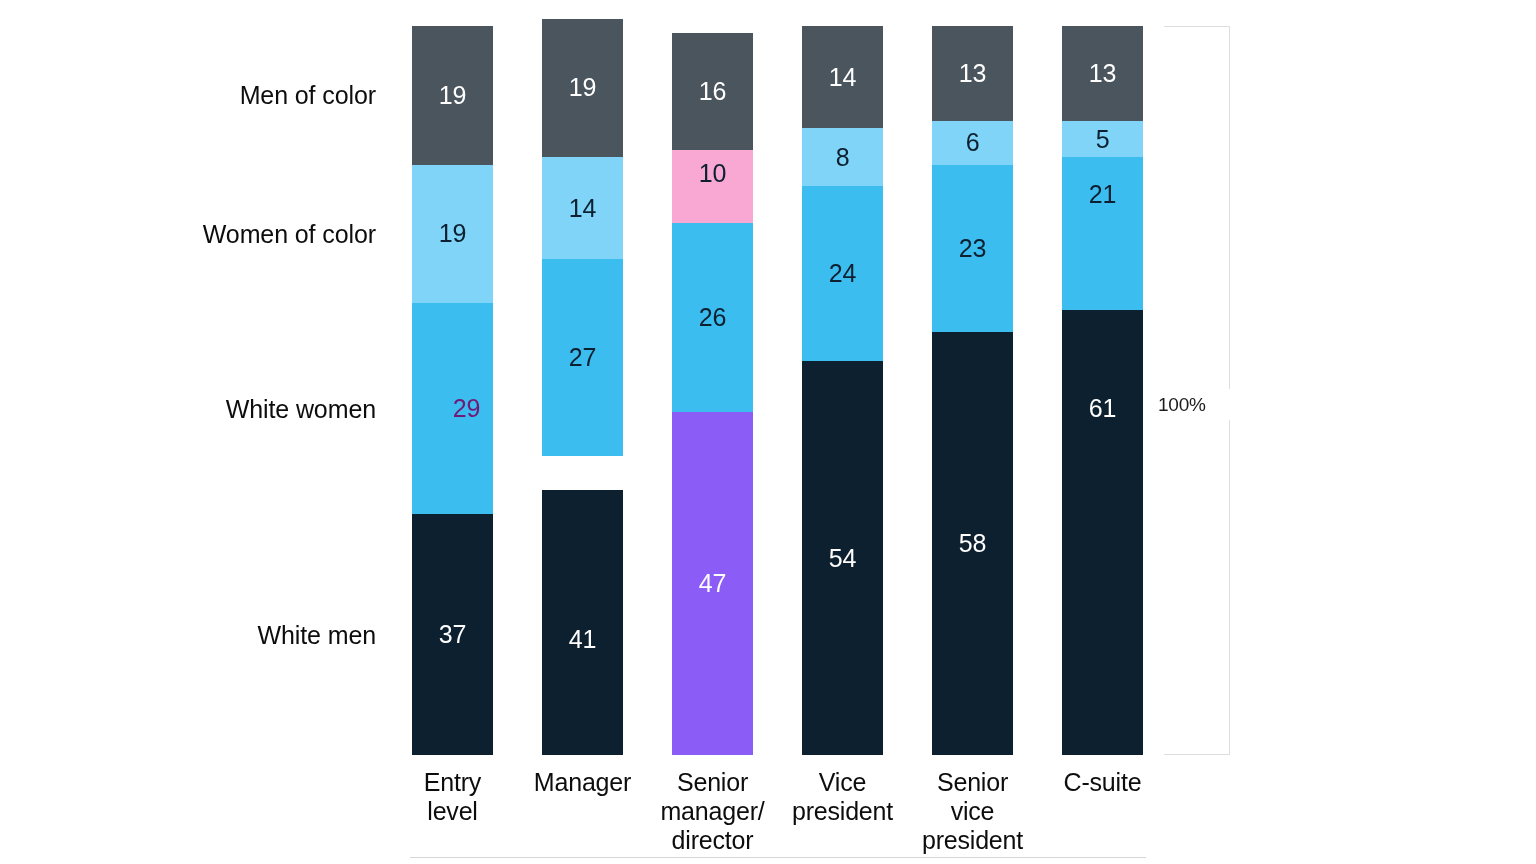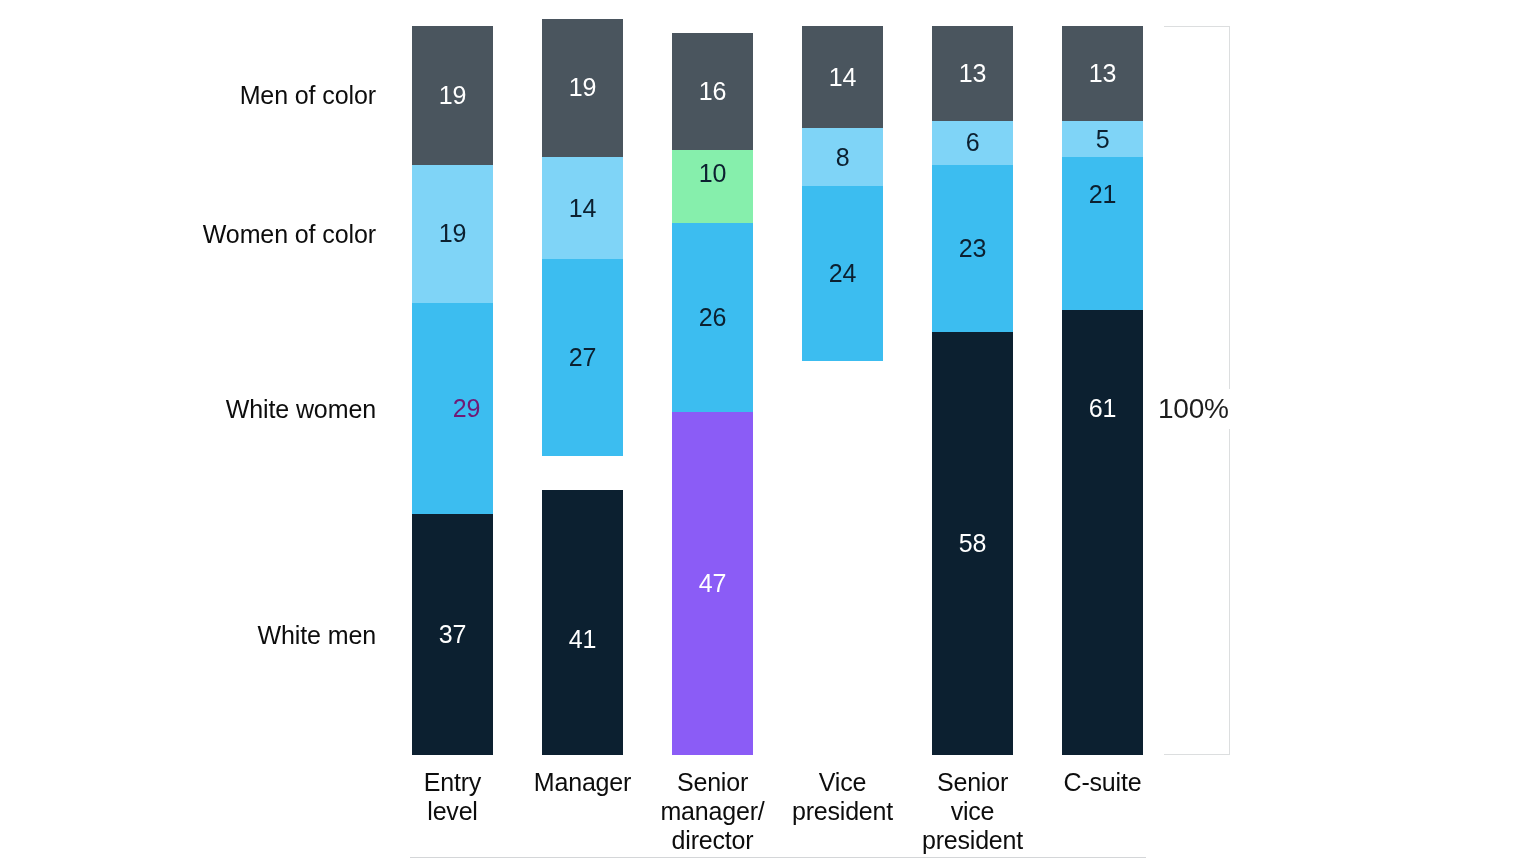--- a/index.html
+++ b/index.html
@@ -122,21 +122,21 @@
     background: #dcdedf;
   }
   .bracket-tick.top { top: 0; }
   .bracket-tick.bottom { top: 728px; }
   .bracket-label {
     position: absolute;
     left: -6px;
     top: 363px;
     width: 100px;
     text-align: left;
-    font-size: 28px;
+    font-size: 19px;
     line-height: 1;
     color: #1d1d1d;
     letter-spacing: -0.2px;
     background: #ffffff;
     padding: 6px 0;
   }
 </style>
 </head>
 <body>
 
@@ -185,33 +185,36 @@
       <div class="cat-label" style="left: 514px; width: 137px;">
         <div>Manager</div>
       </div>
       <div class="bar-col" style="left: 672px;">
         <div class="seg" style="bottom: 0px; height: 342.63px; background: #8b5cf6;">
           <span class="seg-value" style="color: rgb(255, 255, 255); top: 158.815px;">47</span>
         </div>
         <div class="seg" style="bottom: 342.63px; height: 189.54px; background: rgb(60, 189, 240);">
           <span class="seg-value" style="color: rgb(12, 32, 48); top: 82.27px;">26</span>
         </div>
-        <div class="seg" style="bottom: 532.17px; height: 86px; background: #86efac;">
+        <div class="seg" style="bottom: 532.17px; height: 86px; background: #f9a8d4;">
           <span class="seg-value" style="color: rgb(12, 32, 48); top: 23.95px;">10</span>
         </div>
         <div class="seg" style="bottom: 605.07px; height: 116.64px; background: rgb(74, 85, 94);">
           <span class="seg-value" style="color: rgb(255, 255, 255); top: 45.82px;">16</span>
         </div>
       </div>
       <div class="cat-label" style="left: 644px; width: 137px;">
         <div>Senior</div>
         <div>manager/</div>
         <div>director</div>
       </div>
       <div class="bar-col" style="left: 802px;">
+        <div class="seg" style="bottom: 0px; height: 393.66px; background: rgb(12, 32, 48);">
+          <span class="seg-value" style="color: rgb(255, 255, 255); top: 184.33px;">54</span>
+        </div>
         <div class="seg" style="bottom: 393.66px; height: 174.96px; background: rgb(60, 189, 240);">
           <span class="seg-value" style="color: rgb(12, 32, 48); top: 74.98px;">24</span>
         </div>
         <div class="seg" style="bottom: 568.62px; height: 58.32px; background: rgb(127, 212, 247);">
           <span class="seg-value" style="color: rgb(12, 32, 48); top: 16.66px;">8</span>
         </div>
         <div class="seg" style="bottom: 626.94px; height: 102.06px; background: rgb(74, 85, 94);">
           <span class="seg-value" style="color: rgb(255, 255, 255); top: 38.53px;">14</span>
         </div>
       </div>

